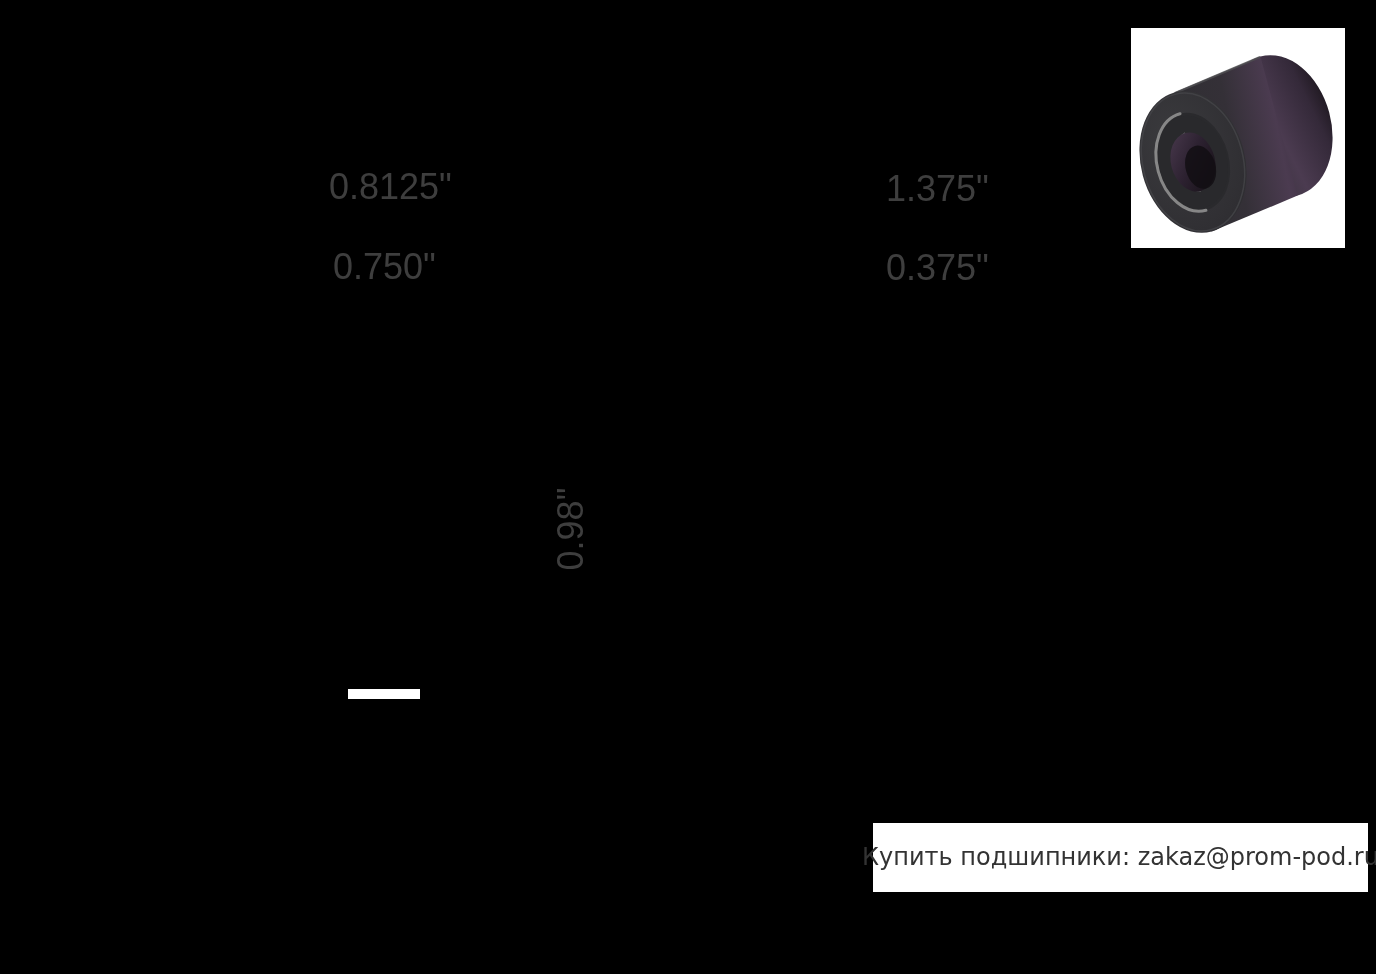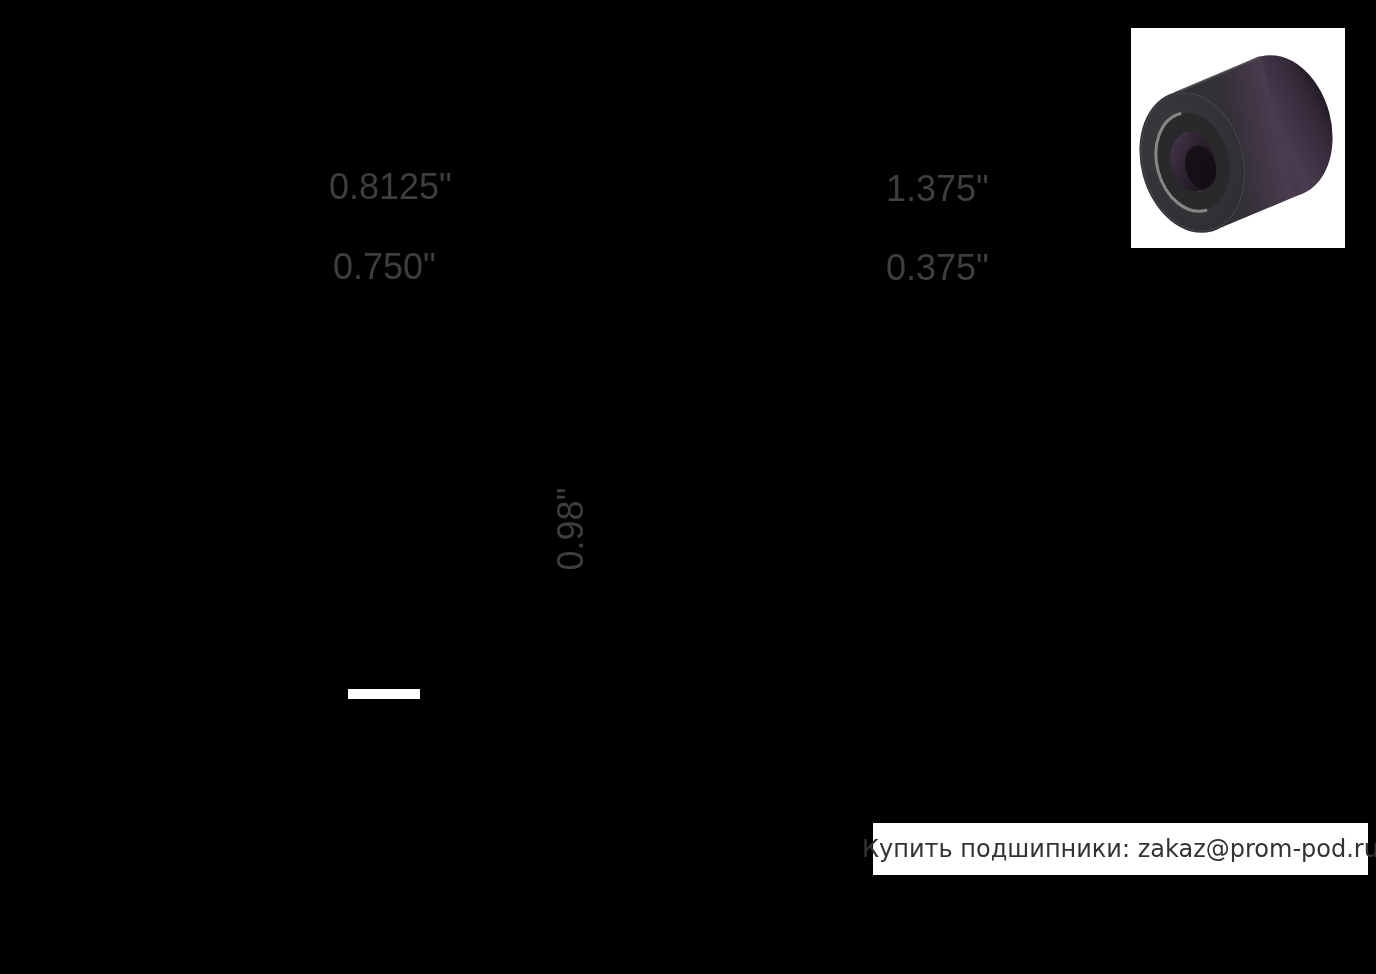--- a/index.html
+++ b/index.html
@@ -40,21 +40,21 @@
   #product-image {
     position: absolute;
     left: 1131px; top: 28px;
     width: 214px; height: 220px;
     background: #ffffff;
   }
   #product-image svg { display: block; }
   #banner {
     position: absolute;
     left: 873px; top: 823px;
-    width: 495px; height: 52px;
+    width: 495px; height: 69px;
     background: #ffffff;
     display: flex;
     align-items: center;
     justify-content: center;
   }
   #banner .banner-text {
     font: 24px/1.2 "DejaVu Sans", sans-serif;
     color: #333333;
     white-space: nowrap;
   }

